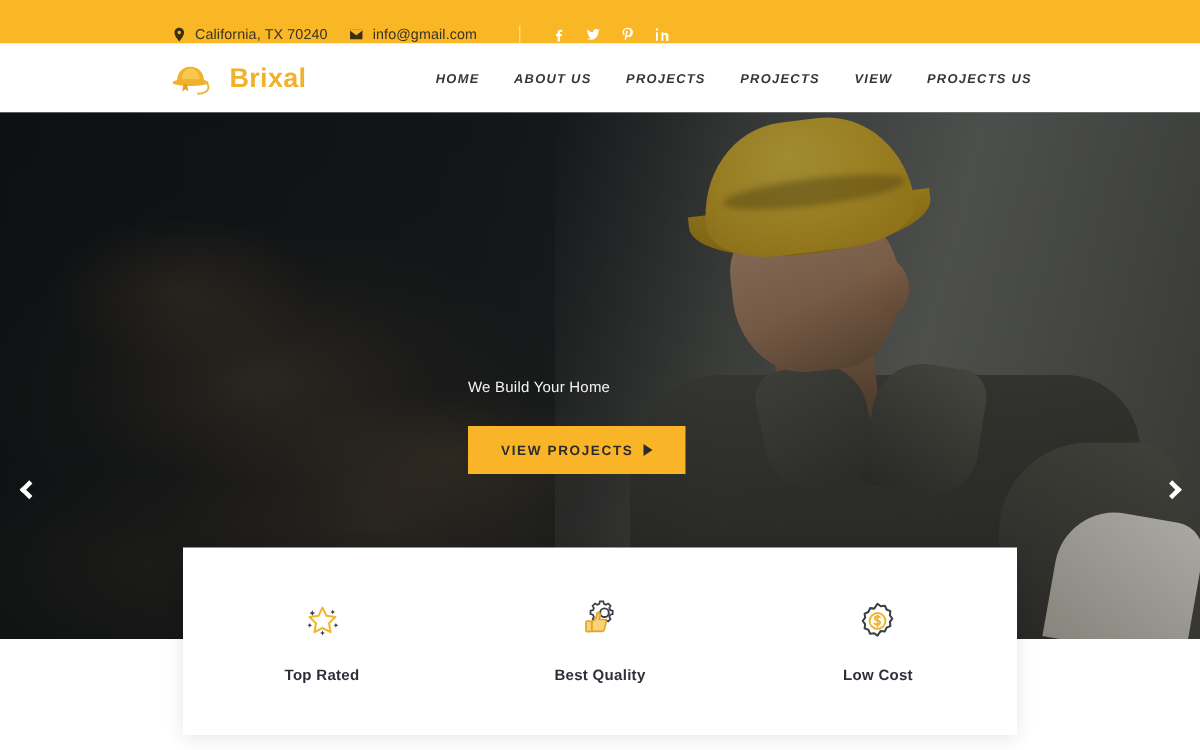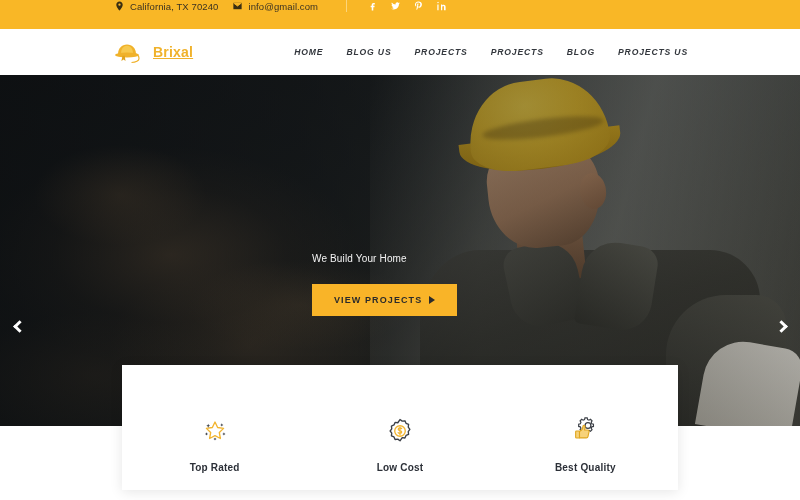--- a/index.html
+++ b/index.html
@@ -9,21 +9,21 @@
     background: #ffffff;
     overflow: hidden;
   }
   .page { position: relative; width: 800px; height: 500px; }
 
   
   .topbar {
     height: 29px;
     background: #f9b726;
     display: flex;
-    align-items: flex-start;
+    align-items: flex-end;
     justify-content: center;
     gap: 0;
   }
   .topbar-inner {
     width: 580px;
     display: flex;
     align-items: center;
     gap: 14px;
     padding-left: 4px;
   }
@@ -43,21 +43,21 @@
   .header {
     height: 46px;
     background: #fff;
     display: flex; align-items: center;
     padding: 0 112px 0 112px;
     justify-content: space-between;
   }
   .logo { display: flex; align-items: center; gap: 5px; }
   .logo-mark { width: 36px; height: 26px; display: block; }
   .logo-text {
-    font-size: 14px; font-weight: 700; color: #f0b22b; letter-spacing: .2px; text-decoration: underline;
+    font-size: 18px; font-weight: 700; color: #f0b22b; letter-spacing: .2px;
   }
   .nav { display: flex; align-items: center; gap: 23px; font-style: italic; }
   .nav a {
     font-size: 8.6px; font-weight: 700; color: #33373d;
     letter-spacing: .85px; text-decoration: none; white-space: nowrap;
   }
 
   
   .hero {
     position: relative;
@@ -182,21 +182,21 @@
   }
   .arrow.left .chev { transform: rotate(-135deg); }
   .arrow.right .chev { transform: rotate(45deg); }
 
   
   .feature-card {
     position: absolute; left: 122px; top: 365px;
     width: 556px; height: 125px;
     background: #fff;
     box-shadow: 0 2px 12px rgba(0,0,0,.10);
-    display: flex; align-items: center;
+    display: flex; align-items: flex-start;
     padding-top: 32px;
     z-index: 5;
   }
   .feature { flex: 1; display: flex; flex-direction: column; align-items: center; }
   .feature-icon { width: 34px; height: 34px; display: block; }
   .feature-label {
     margin-top: 14px; font-size: 10px; font-weight: 700;
     color: #2c3038; letter-spacing: .2px;
   }
 </style>
@@ -250,24 +250,24 @@
         <path fill="#f0b22b" d="M8 20c0-8 5-13 12-13s12 5 12 13z"></path>
         <path fill="#f7c94e" d="M12 19c0-6.5 3.5-10.5 8-10.5s8 4 8 10.5z"></path>
         <ellipse cx="20" cy="21" rx="16" ry="3.2" fill="#f0b22b"></ellipse>
         <path fill="none" stroke="#f0b22b" stroke-width="1.6" d="M30 19c4 1 6 3.5 6 6.5S32 31 26 31"></path>
         <path fill="#e0a31f" d="M14 22l-1.5 7 3-2 2.5 2-1-7z"></path>
       </svg>
       <span class="logo-text">Brixal</span>
     </div>
     <div class="nav">
       <a href="#">HOME</a>
-      <a href="#">BLOG US</a>
+      <a href="#">ABOUT US</a>
       <a href="#">PROJECTS</a>
       <a href="#">PROJECTS</a>
-      <a href="#">BLOG</a>
+      <a href="#">VIEW</a>
       <a href="#">PROJECTS US</a>
     </div>
   </div>
 
   <div class="hero">
     <div class="hero-bg">
       <div class="sky"></div>
       <div class="sky2"></div>
       <div class="photo-right"></div>
       <div class="worker">
@@ -311,32 +311,32 @@
         <path fill="#3b3f46" d="M28 11l.6 1.3 1.3.6-1.3.6-.6 1.3-.6-1.3-1.3-.6 1.3-.6z"></path>
         <path fill="#3b3f46" d="M10 21.5l.6 1.3 1.3.6-1.3.6-.6 1.3-.6-1.3-1.3-.6 1.3-.6z"></path>
         <path fill="#3b3f46" d="M30.5 21.5l.6 1.3 1.3.6-1.3.6-.6 1.3-.6-1.3-1.3-.6 1.3-.6z"></path>
         <path fill="#3b3f46" d="M20 27.5l.6 1.3 1.3.6-1.3.6-.6 1.3-.6-1.3-1.3-.6 1.3-.6z"></path>
       </svg>
       <span class="feature-label">Top Rated</span>
     </div>
 
     <div class="feature">
       <svg class="feature-icon" viewBox="0 0 40 40">
-        <path fill="none" stroke="#3b3f46" stroke-width="1.6" stroke-linejoin="round" d="M20 6.5l2.6 1.9 3.2-.4 1.3 3 3 1.3-.4 3.2 1.9 2.6-1.9 2.6.4 3.2-3 1.3-1.3 3-3.2-.4L20 31.5l-2.6-1.9-3.2.4-1.3-3-3-1.3.4-3.2L8.4 20l1.9-2.6-.4-3.2 3-1.3 1.3-3 3.2.4z"></path>
-        <circle cx="20" cy="20" r="6.2" fill="none" stroke="#f2b531" stroke-width="1.6"></circle>
-        <path fill="none" stroke="#f2b531" stroke-width="1.5" stroke-linecap="round" d="M20 15.6v8.8M21.9 17.1c-.5-.5-1.3-.8-2-.8-1.1 0-2 .6-2 1.6s.9 1.4 2 1.6c1.1.2 2.1.6 2.1 1.7s-1 1.7-2.1 1.7c-.8 0-1.6-.3-2.1-.9"></path>
-      </svg>
-      <span class="feature-label">Low Cost</span>
-    </div>
-
-    <div class="feature">
-      <svg class="feature-icon" viewBox="0 0 40 40">
         <path fill="none" stroke="#3b3f46" stroke-width="1.5" d="M25.5 8.2l.5-2.1h2.9l.5 2.1 1.8.8 1.9-1.1 2 2-1.1 1.9.8 1.8 2.1.5v2.9l-2.1.5-.8 1.8 1.1 1.9-2 2-1.9-1.1-1.8.8-.5 2.1h-2.9l-.5-2.1-1.8-.8-1.9 1.1-2-2 1.1-1.9-.8-1.8-2.1-.5v-2.9l2.1-.5.8-1.8-1.1-1.9 2-2 1.9 1.1z" transform="translate(-4,-1) scale(0.92)"></path>
         <circle cx="23.5" cy="13.5" r="3.4" fill="none" stroke="#3b3f46" stroke-width="1.5"></circle>
         <path fill="#f7d27a" stroke="#e0a61f" stroke-width="1.3" stroke-linejoin="round" d="M13.5 20.5c2.5-1.2 4-3.4 4-5.6 0-1.4 1-1.9 1.8-1.4.9.5 1 2 .6 3.5l-.5 1.8h4c1 0 1.6.9 1.4 1.8l-1.3 6c-.2.9-1 1.5-1.9 1.5h-8.1z"></path>
         <rect x="9" y="20" width="4.5" height="8.3" rx="1" fill="#f7d27a" stroke="#e0a61f" stroke-width="1.3"></rect>
       </svg>
       <span class="feature-label">Best Quality</span>
     </div>
 
+    <div class="feature">
+      <svg class="feature-icon" viewBox="0 0 40 40">
+        <path fill="none" stroke="#3b3f46" stroke-width="1.6" stroke-linejoin="round" d="M20 6.5l2.6 1.9 3.2-.4 1.3 3 3 1.3-.4 3.2 1.9 2.6-1.9 2.6.4 3.2-3 1.3-1.3 3-3.2-.4L20 31.5l-2.6-1.9-3.2.4-1.3-3-3-1.3.4-3.2L8.4 20l1.9-2.6-.4-3.2 3-1.3 1.3-3 3.2.4z"></path>
+        <circle cx="20" cy="20" r="6.2" fill="none" stroke="#f2b531" stroke-width="1.6"></circle>
+        <path fill="none" stroke="#f2b531" stroke-width="1.5" stroke-linecap="round" d="M20 15.6v8.8M21.9 17.1c-.5-.5-1.3-.8-2-.8-1.1 0-2 .6-2 1.6s.9 1.4 2 1.6c1.1.2 2.1.6 2.1 1.7s-1 1.7-2.1 1.7c-.8 0-1.6-.3-2.1-.9"></path>
+      </svg>
+      <span class="feature-label">Low Cost</span>
+    </div>
+
   </div>
 
 </div>
 
 </body></html>

